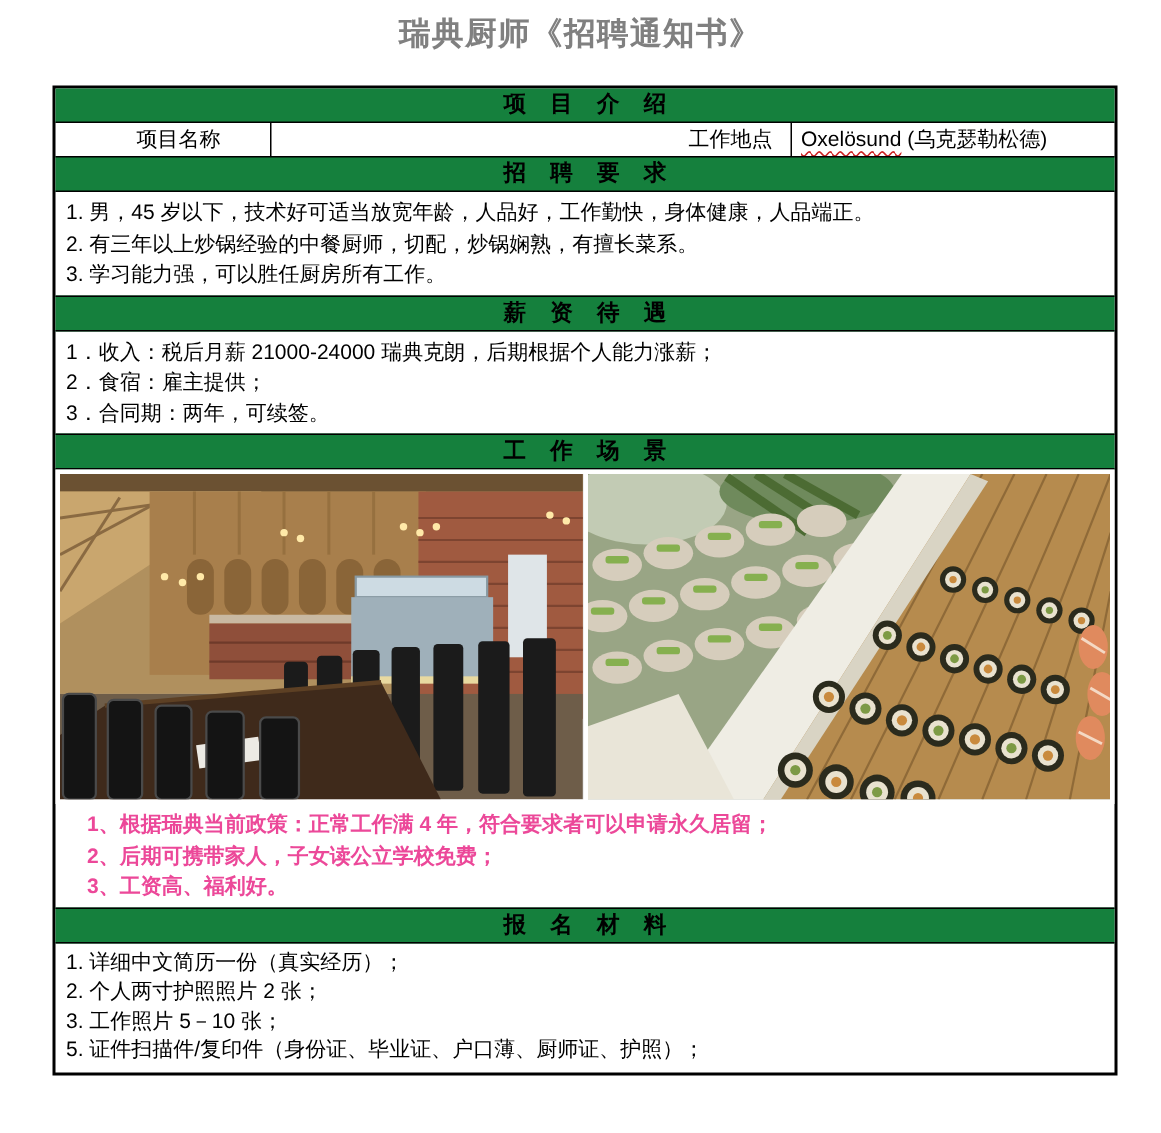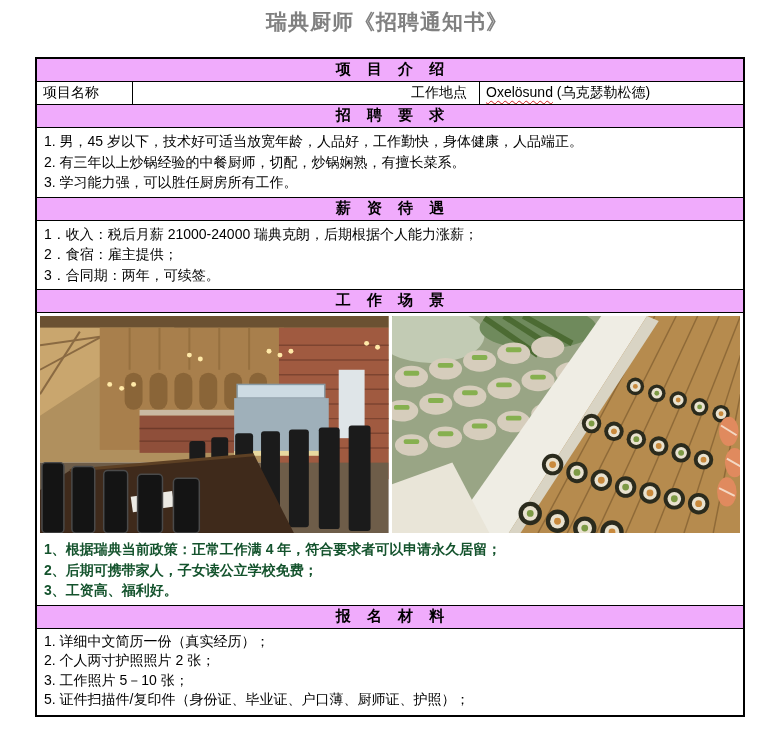--- a/index.html
+++ b/index.html
@@ -13,42 +13,42 @@
     text-align:center;
     font-family:"DejaVu Serif","Liberation Serif",serif;
     font-weight:bold; font-size:21px; letter-spacing:1px;
     color:#808080;
   }
   .notice-table {
     position:absolute; left:35px; top:57px; width:706px;
     border:2px solid #000; background:#fff;
   }
   .sec-header {
-    background:#f0abfc;
+    background:#15803d;
     border-top:1px solid #000; border-bottom:1px solid #000;
     text-align:center; font-weight:bold; font-size:15px;
     letter-spacing:6px; padding:1px 0 2px 6px; color:#000;
   }
   .notice-table > .sec-header:first-child { border-top:none; }
   .info-row { display:flex; font-size:14px; height:22px; line-height:21px; }
   .info-cell { box-sizing:border-box; padding:0 6px; border-right:1px solid #000; white-space:nowrap; overflow:hidden; }
-  .info-cell.c1 { width:96px; }
+  .info-cell.c1 { width:96px;margin-left:48px; }
   .info-cell.c2 { width:272px;margin-top:23px; }
   .info-cell.c3 { width:75px; }
   .info-cell.c4 { flex:1; border-right:none; }
   .wavy {
     text-decoration-line: underline;
     text-decoration-style: wavy;
     text-decoration-color:#cc2222;
     text-decoration-thickness:1px;
     text-underline-offset:3px;
   }
   .body-sec { padding:3px 7px 4px; font-size:14px; line-height:20.5px; }
   .body-sec .line { white-space:nowrap; overflow:hidden; }
-  .body-sec.red { color:#14532d; font-weight:bold; }
+  .body-sec.red { color:#ec4899; font-weight:bold;margin-left:14px; }
   .body-sec.materials { line-height:19.6px; padding-bottom:5px; }
   .photos { display:flex; gap:3px; padding:3px; height:217px; background:#fff; }
   .photo { flex:1; overflow:hidden; background:#ddd; }
   .photo svg { display:block; width:100%; height:100%; }
 </style>
 </head>
 <body>
 
 <div class="page">
 

